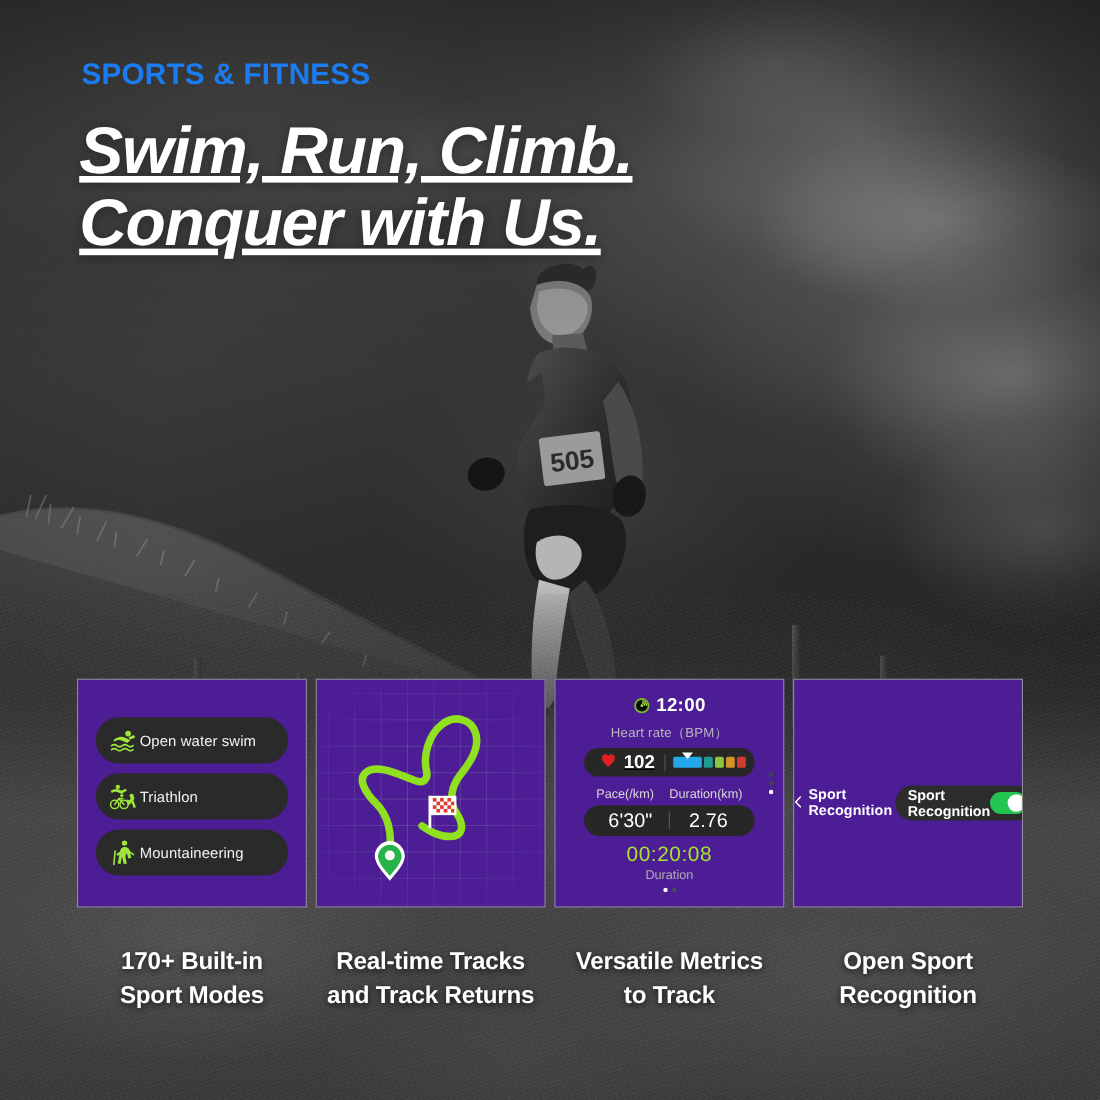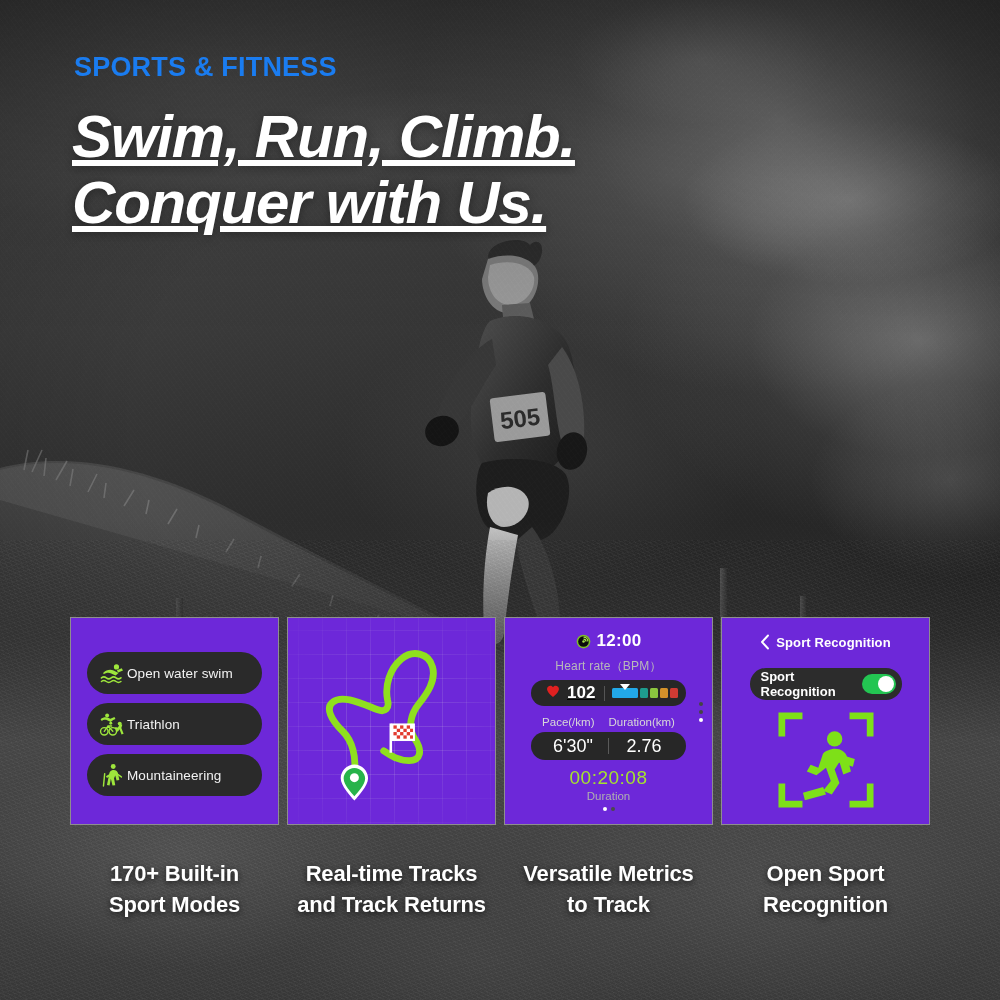--- a/index.html
+++ b/index.html
@@ -108,21 +108,21 @@
   
   .cards {
     position: absolute;
     left: 70px; top: 617px;
     width: 860px; height: 208px;
     display: flex;
     gap: 8px;
   }
   .card {
     flex: 1 1 0;
-    background: #6d28d9;
+    background: #4c1d95;
     border: 1px solid #8e8e8e;
     position: relative;
     overflow: hidden;
   }
 
   
   .mode-list {
     position: absolute;
     left: 16px; right: 16px; top: 34px;
     display: flex; flex-direction: column; gap: 9px;
@@ -199,21 +199,21 @@
   .w3-dots i { width: 4px; height: 4px; border-radius: 50%; background: #4a4a4a; display: block; }
   .w3-dots i.on { background: #fff; }
   .w3-vdots {
     position: absolute; right: 9px; top: 84px;
     display: flex; flex-direction: column; gap: 4px; align-items: center;
   }
   .w3-vdots i { width: 4px; height: 4px; border-radius: 50%; background: #444; display: block; }
   .w3-vdots i.on { background: #fff; }
 
   
-  .w4 { position: absolute; inset: 0; display: flex; flex-direction: column; align-items: center; }
+  .w4 { position: absolute; inset: 0; display: flex; flex-direction: row; align-items: center; }
   .w4-head { display: flex; align-items: center; gap: 6px; margin-top: 16px; }
   .w4-head-t { color: #fff; font-size: 13px; font-weight: 700; letter-spacing: .1px; }
   .w4-pill {
     margin-top: 18px;
     width: 152px; height: 32px;
     background: #2c2c2c; border-radius: 16px;
     display: flex; align-items: center; justify-content: space-between;
     padding: 0 6px 0 11px;
   }
   .w4-pill-t { color: #fff; font-size: 13px; font-weight: 700; }

